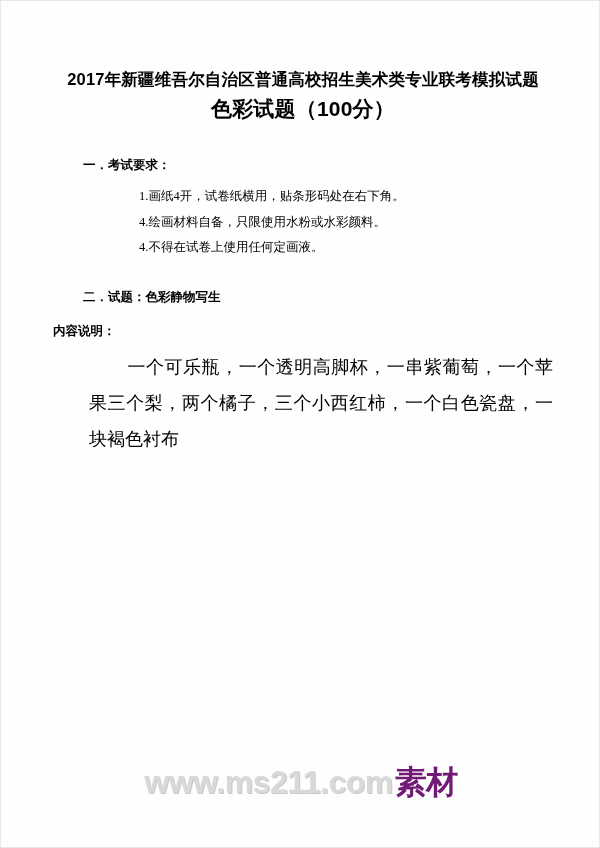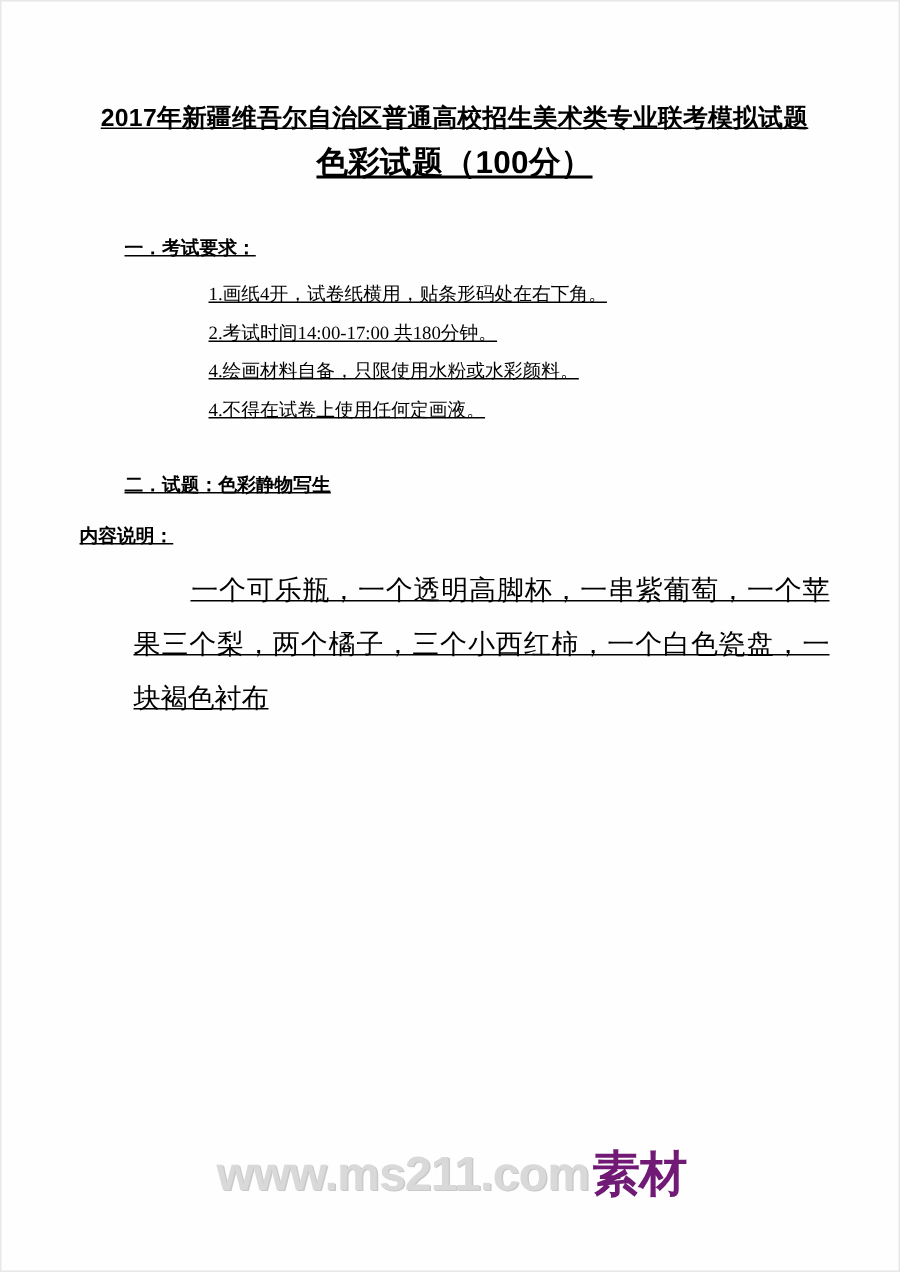--- a/index.html
+++ b/index.html
@@ -23,21 +23,20 @@
     height: 848px;
     background: #fefefe;
     border: 1px solid #e8e8e8;
     box-sizing: border-box;
   }
   .content {
     position: absolute;
     left: 52px;
     top: 66px;
     width: 500px;
-    text-decoration: underline;
   }
   .title-block {
     text-align: center;
     font-family: "Liberation Sans", "DejaVu Sans", sans-serif;
     font-weight: bold;
   }
   .title-line1 {
     font-size: 16.5px;
     letter-spacing: 0.2px;
     line-height: 1.55;
@@ -124,21 +123,20 @@
 
     <div class="title-block">
       <div class="title-line1">2017年新疆维吾尔自治区普通高校招生美术类专业联考模拟试题</div>
       <div class="title-line2">色彩试题（100分）</div>
     </div>
 
     <div class="section">
       <div class="section-heading">一．考试要求：</div>
       <ul class="req-list">
         <li>1.画纸4开，试卷纸横用，贴条形码处在右下角。</li>
-        <li>2.考试时间14:00-17:00  共180分钟。</li>
         <li>4.绘画材料自备，只限使用水粉或水彩颜料。</li>
         <li>4.不得在试卷上使用任何定画液。</li>
       </ul>
     </div>
 
     <div class="section2">
       <div class="section-heading">二．试题：色彩静物写生</div>
       <div class="subheading">内容说明：</div>
       <div class="body-text"><span class="indent"></span><span>一个可乐瓶，一个透明高脚杯，一串紫葡萄，一个苹果三个梨，两个橘子，三个小西红柿，一个白色瓷盘，一块褐色衬布</span></div>
     </div>

